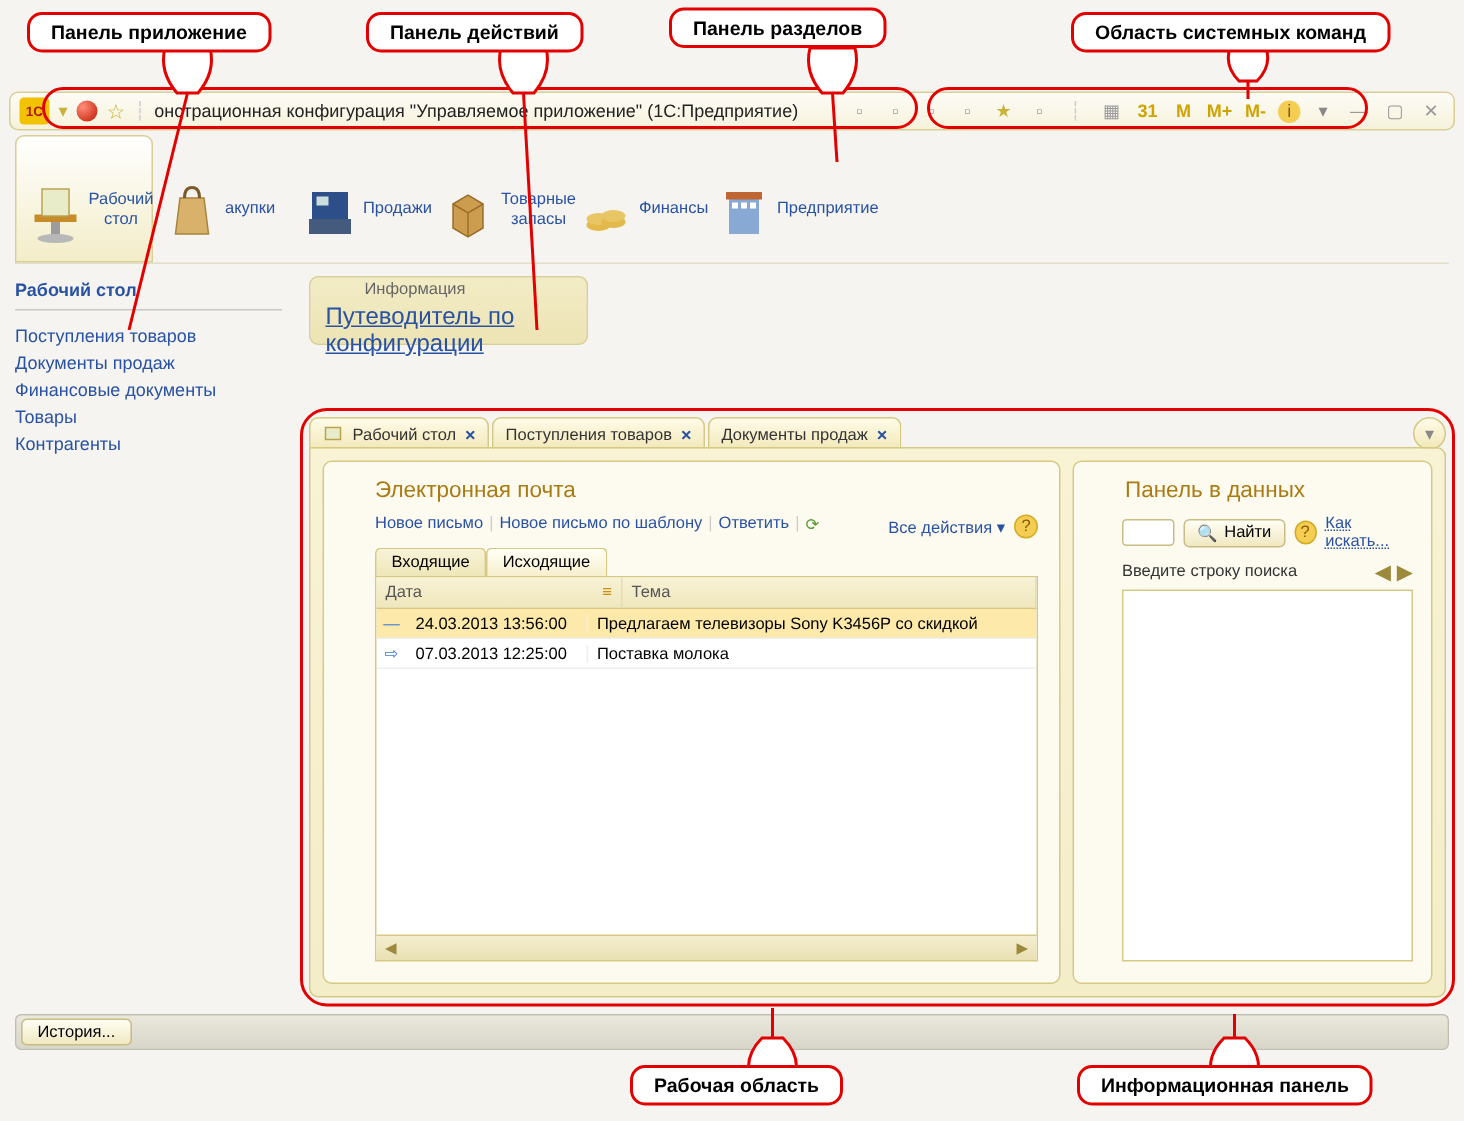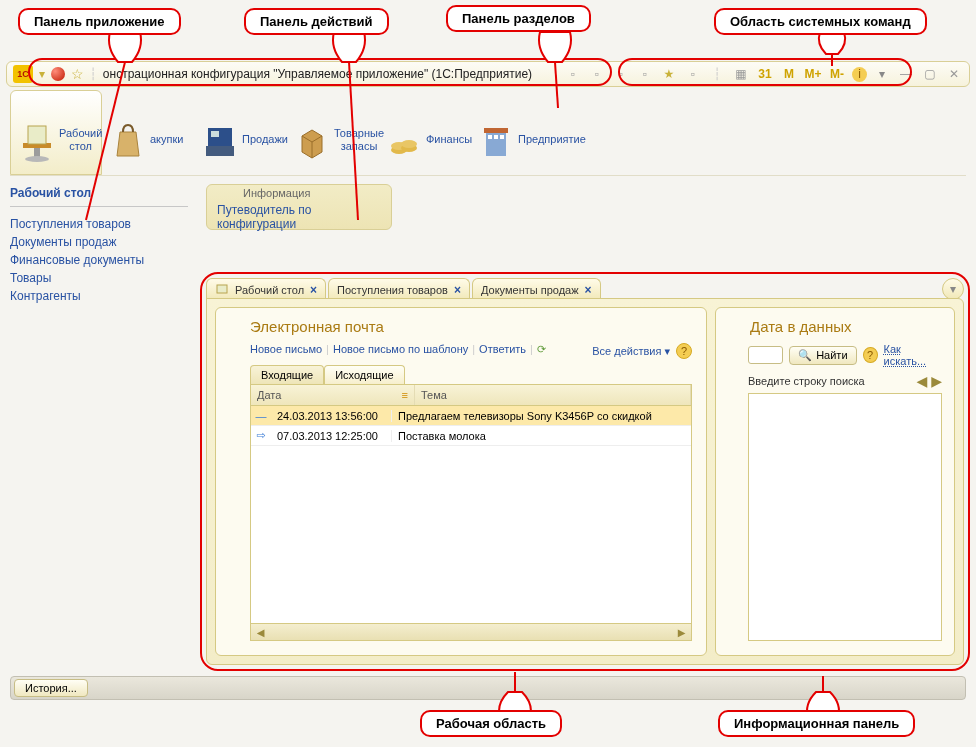--- a/index.html
+++ b/index.html
@@ -114,22 +114,23 @@
     background: linear-gradient(#f2ecc6, #ede4b4);
     border: 1px solid #d9cf96;
     border-radius: 6px;
   }
   .actionpanel-title {
     font-size: 11px; color: #666;
     padding: 2px 0 0 36px;
   }
   .actionpanel-link {
     color: #2952a3;
-    font-size: 12px;
+    font-size: 16px;
     padding: 4px 0 0 10px;
+    text-decoration: underline;
   }
 
   
   .tabbar {
     position: absolute;
     top: 276px; left: 206px; right: 12px;
     height: 24px;
     display: flex;
     align-items: flex-end;
     gap: 2px;
@@ -504,21 +505,21 @@
         </div>
       </div>
       <div class="grid-scroll">
         <span class="scroll-arrow">◀</span>
         <span class="scroll-arrow">▶</span>
       </div>
     </div>
   </div>
 
   <div class="panel search">
-    <div class="panel-title">Дата в данных</div>
+    <div class="panel-title">Панель в данных</div>
     <div class="search-toolbar">
       <div class="search-field"></div>
       <div class="btn">
           <span class="mag">🔍</span>
           <span>Найти</span>
         </div>
       <span class="help-circle">?</span>
       <span class="search-hint">Как искать...</span>
     </div>
     <div class="search-label">

